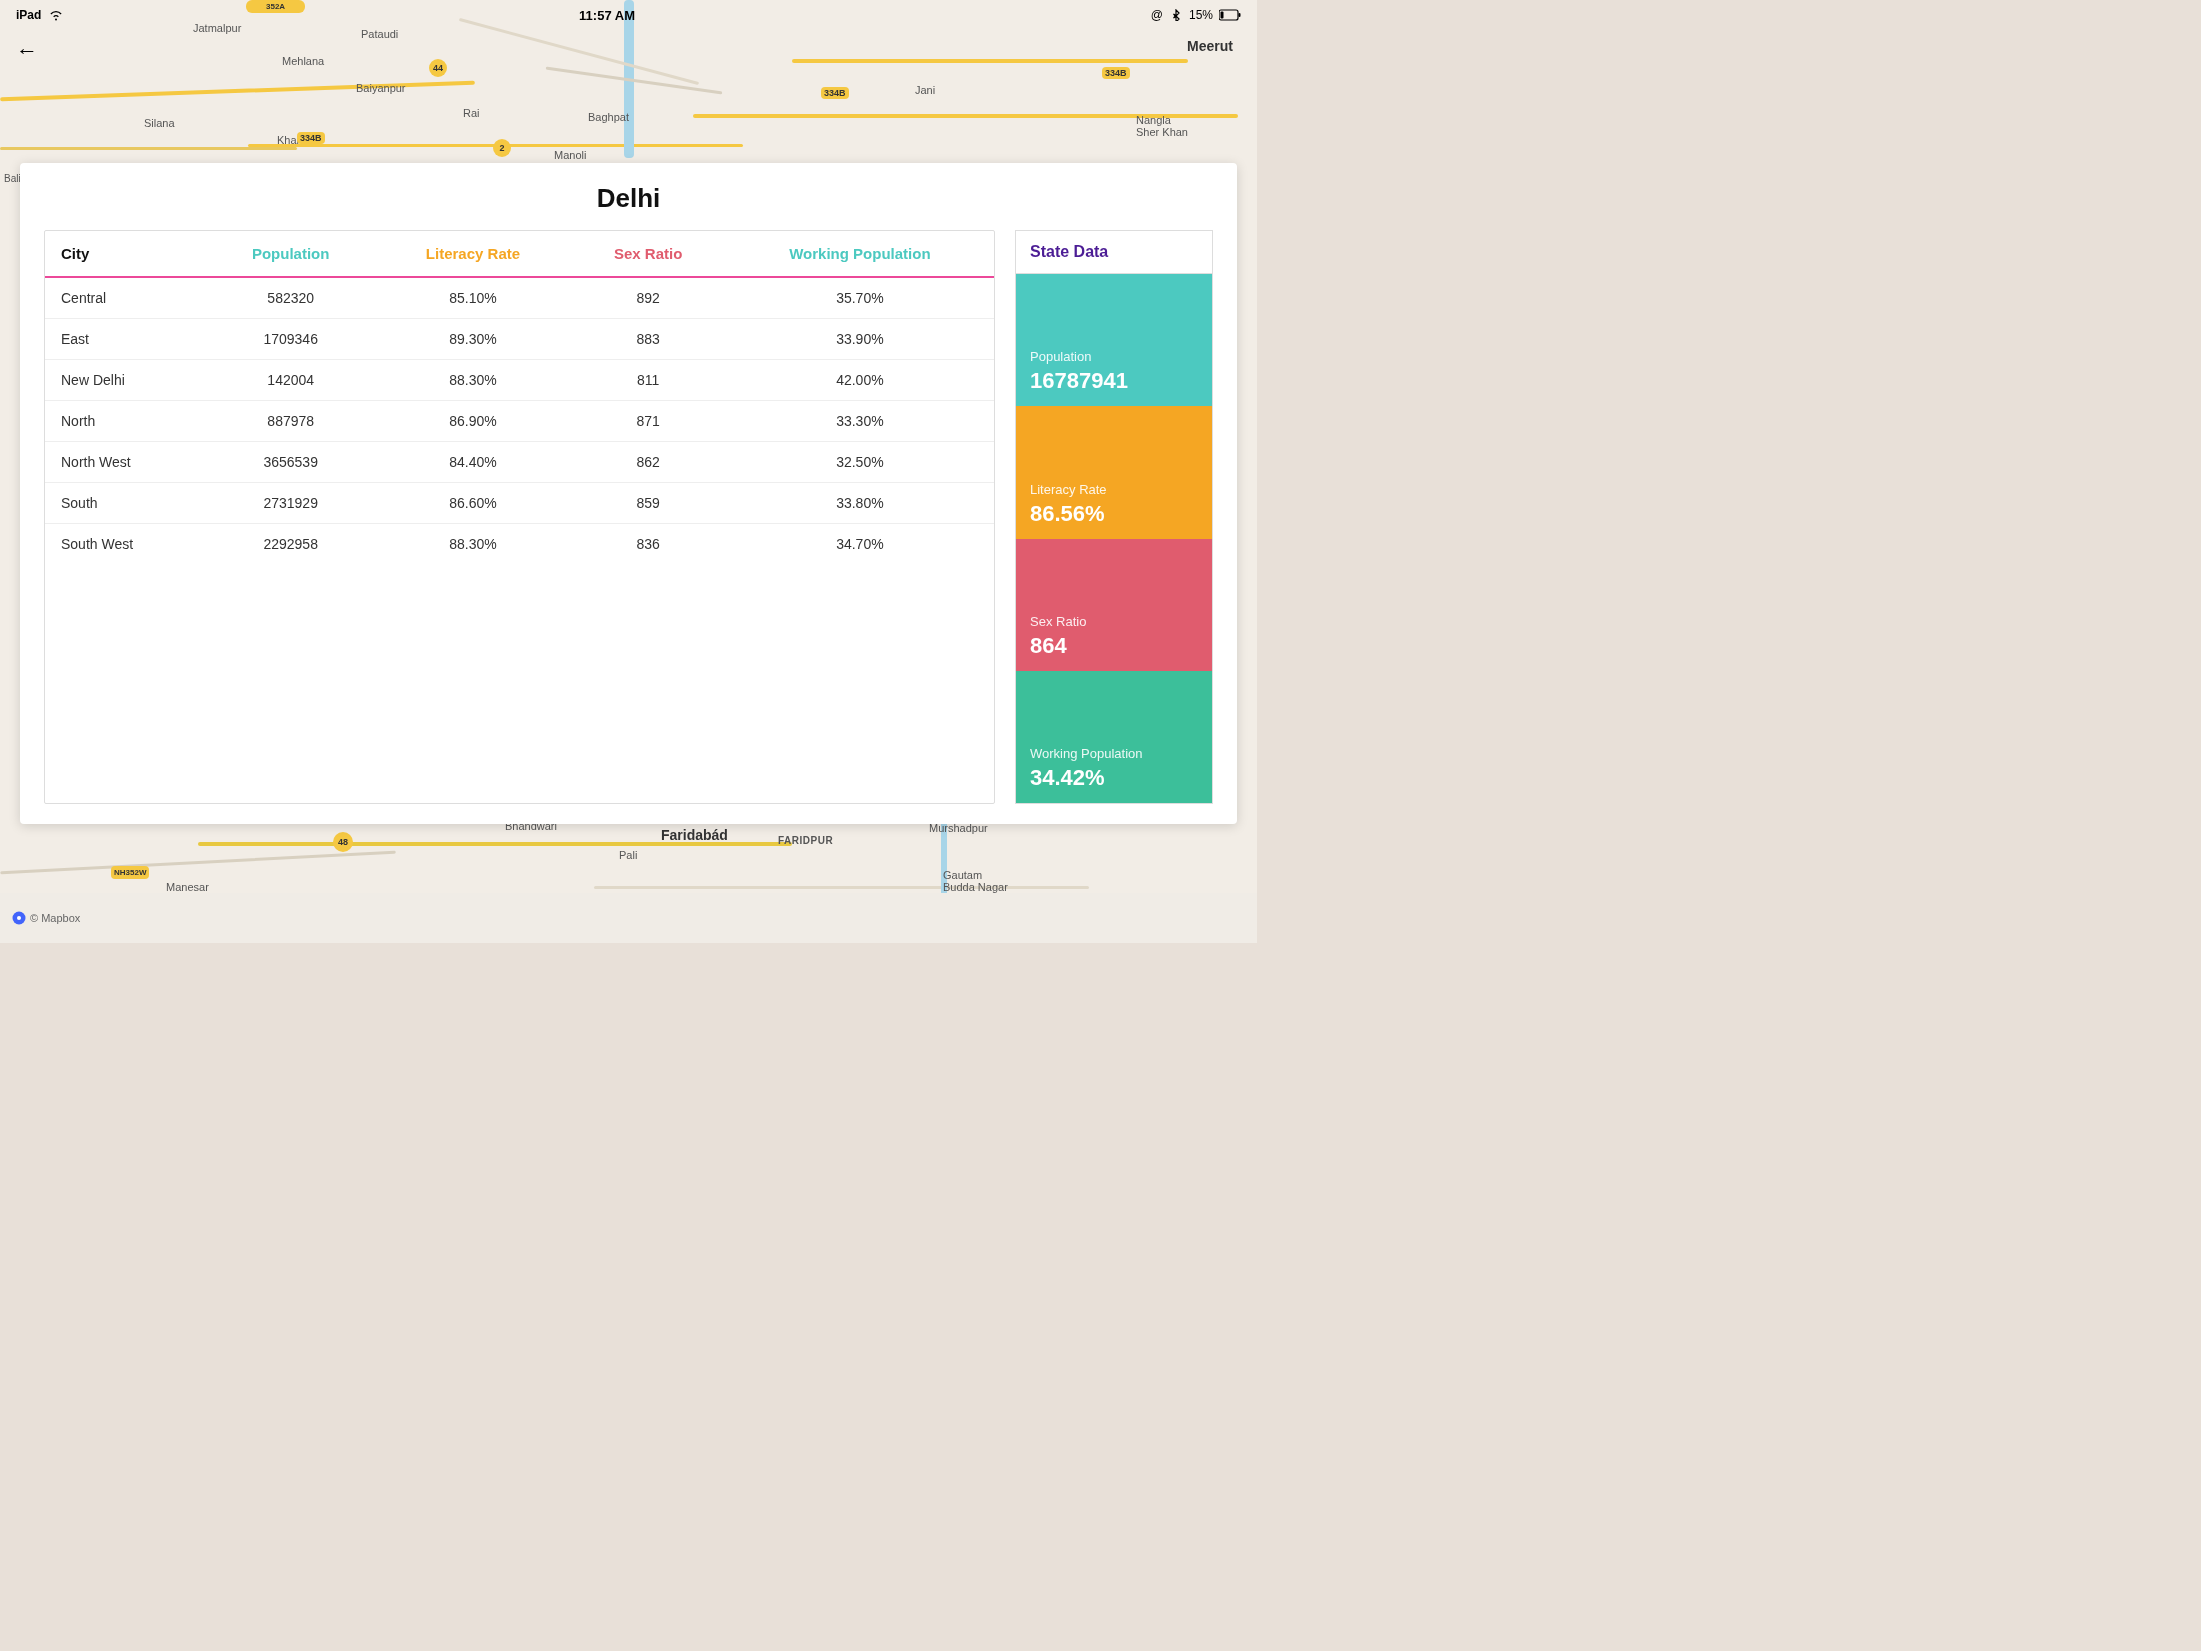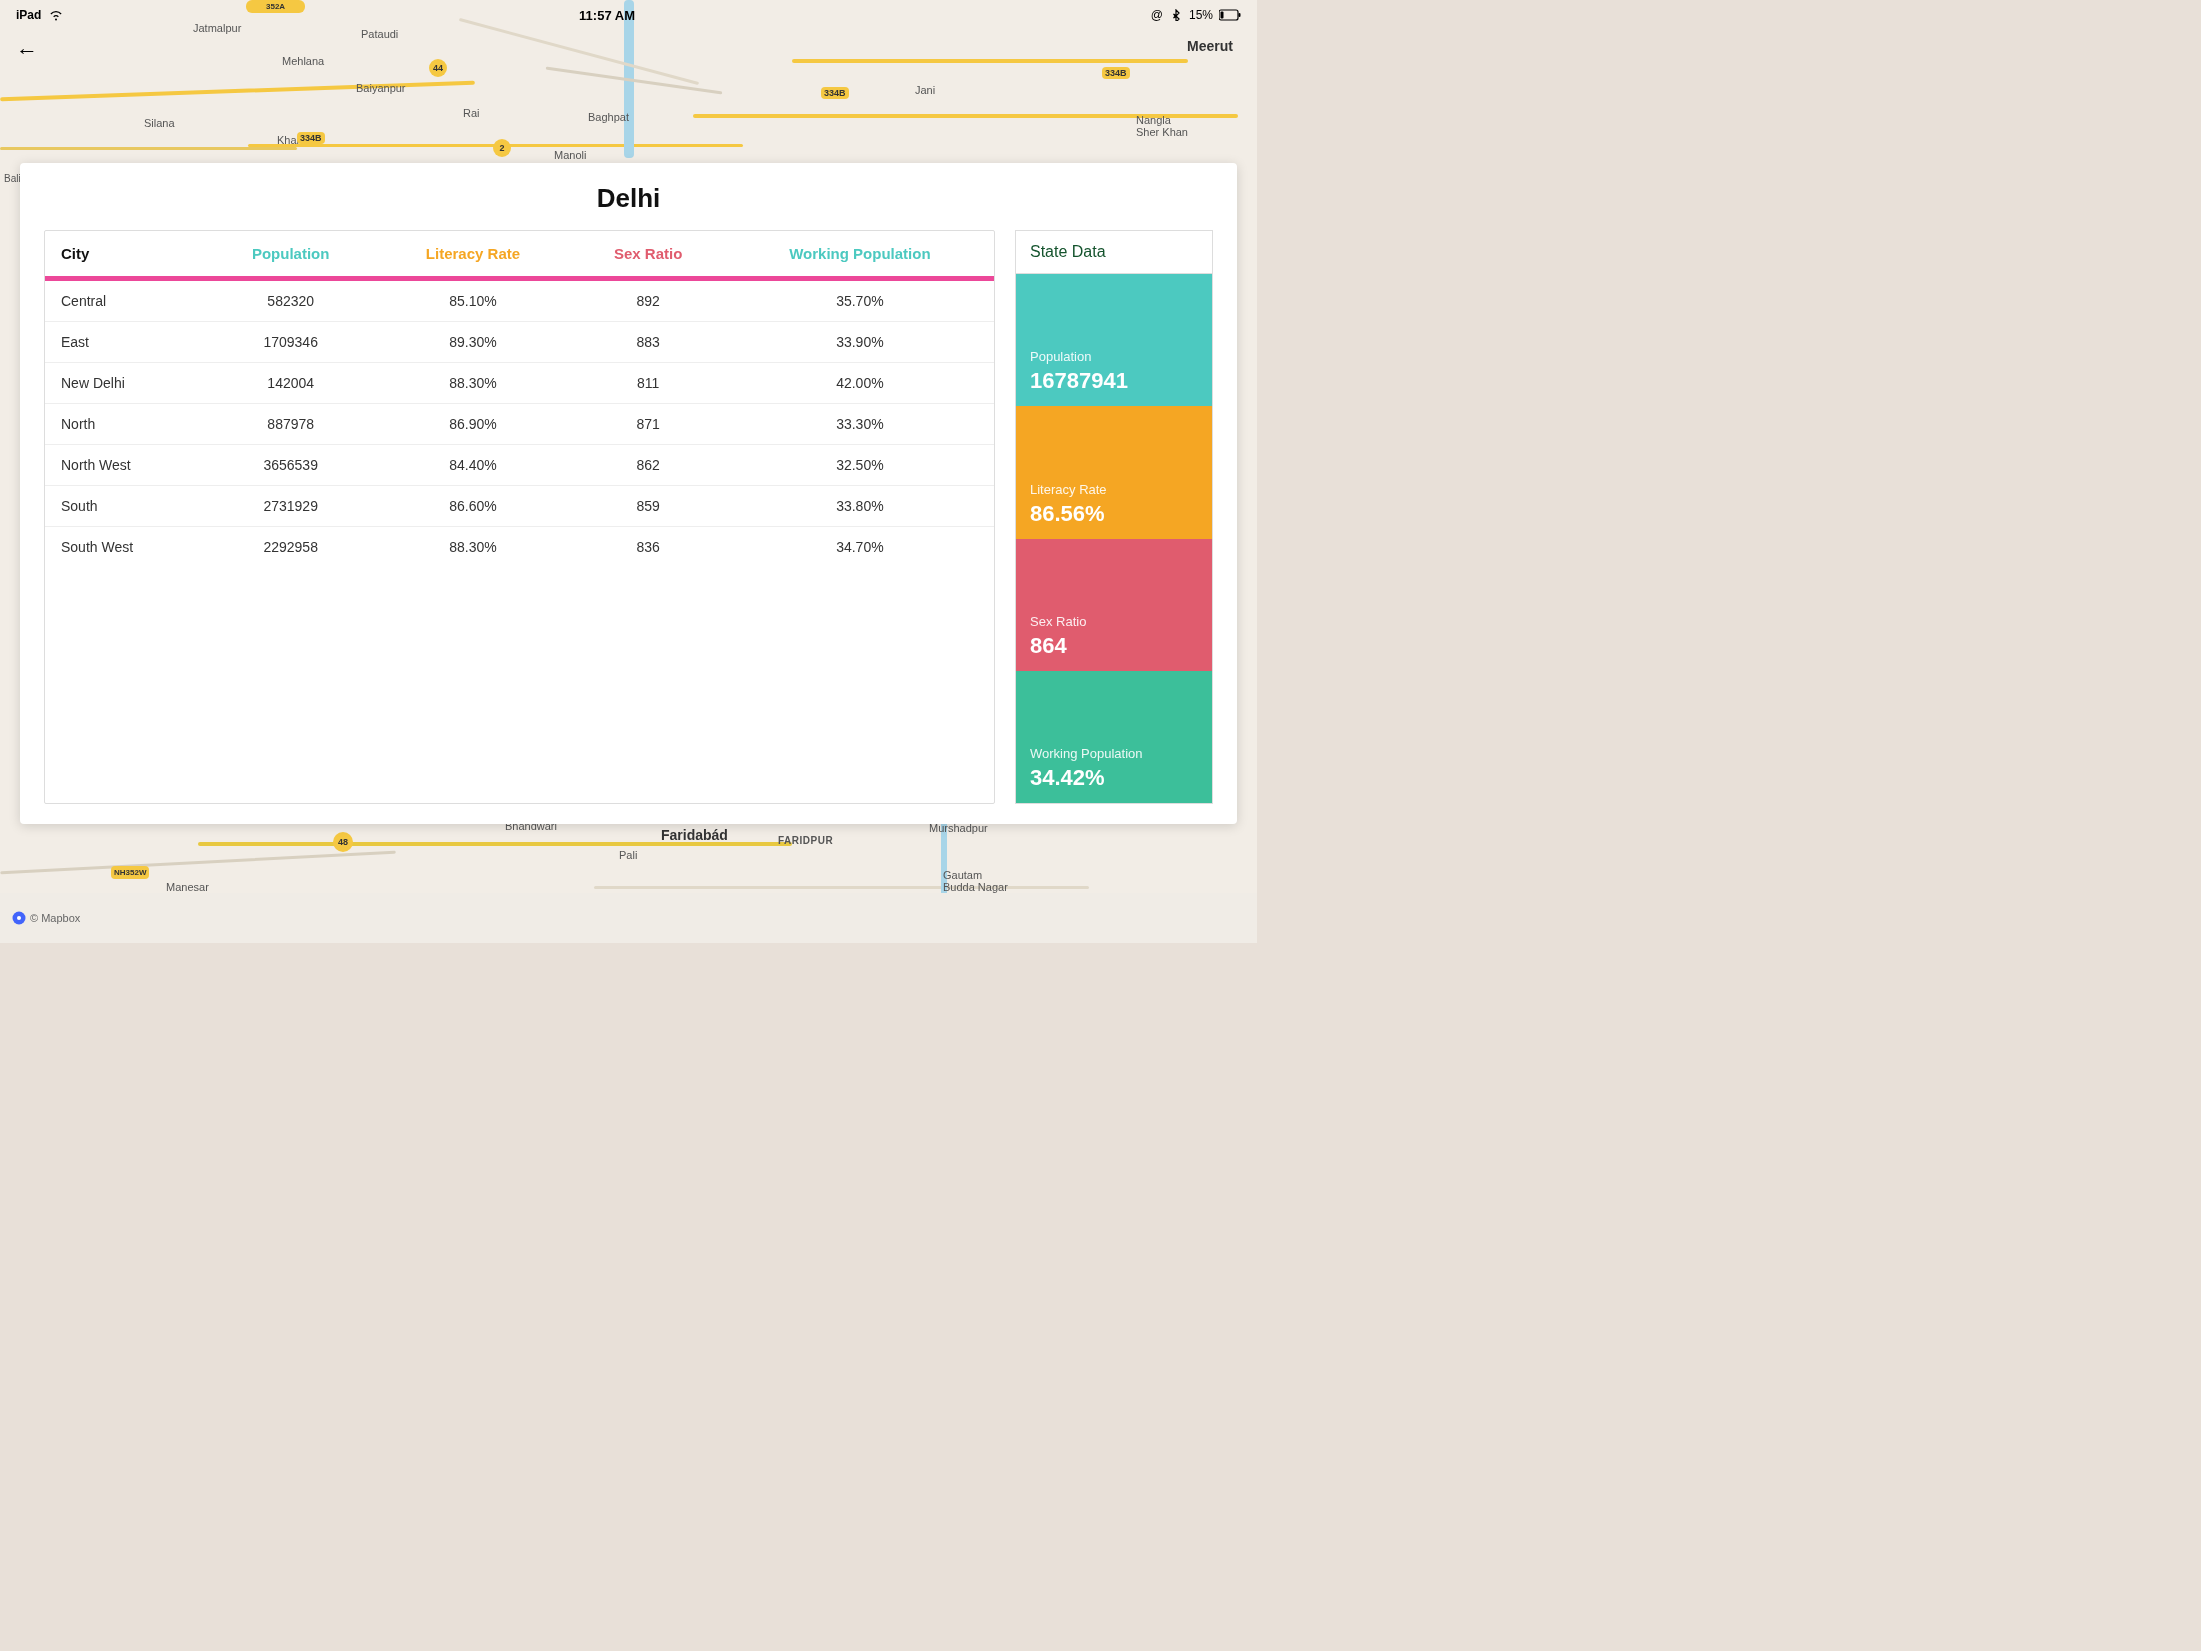--- a/index.html
+++ b/index.html
@@ -142,21 +142,21 @@
       border-radius: 2px;
       overflow: hidden;
     }
 
     table {
       width: 100%;
       border-collapse: collapse;
     }
 
     thead tr {
-      border-bottom: 5px solid #ec4899;
+      border-bottom: 2px solid #ec4899;
     }
 
     th {
       padding: 14px 16px;
       text-align: center;
       font-weight: 600;
       font-size: 15px;
     }
 
     th.city-col { text-align: left; color: #111; }
@@ -183,22 +183,22 @@
       flex-shrink: 0;
       display: flex;
       flex-direction: column;
       gap: 0;
       border: 1px solid #ddd;
     }
 
     .state-panel-title {
       padding: 12px 14px;
       font-size: 16px;
-      font-weight: 400;
-      color: #14532d;
+      font-weight: 700;
+      color: #4c1d95;
       border-bottom: 1px solid #ddd;
       background: white;
     }
 
     .stat-card {
       flex: 1;
       padding: 12px 14px;
       display: flex;
       flex-direction: column;
       justify-content: flex-end;

